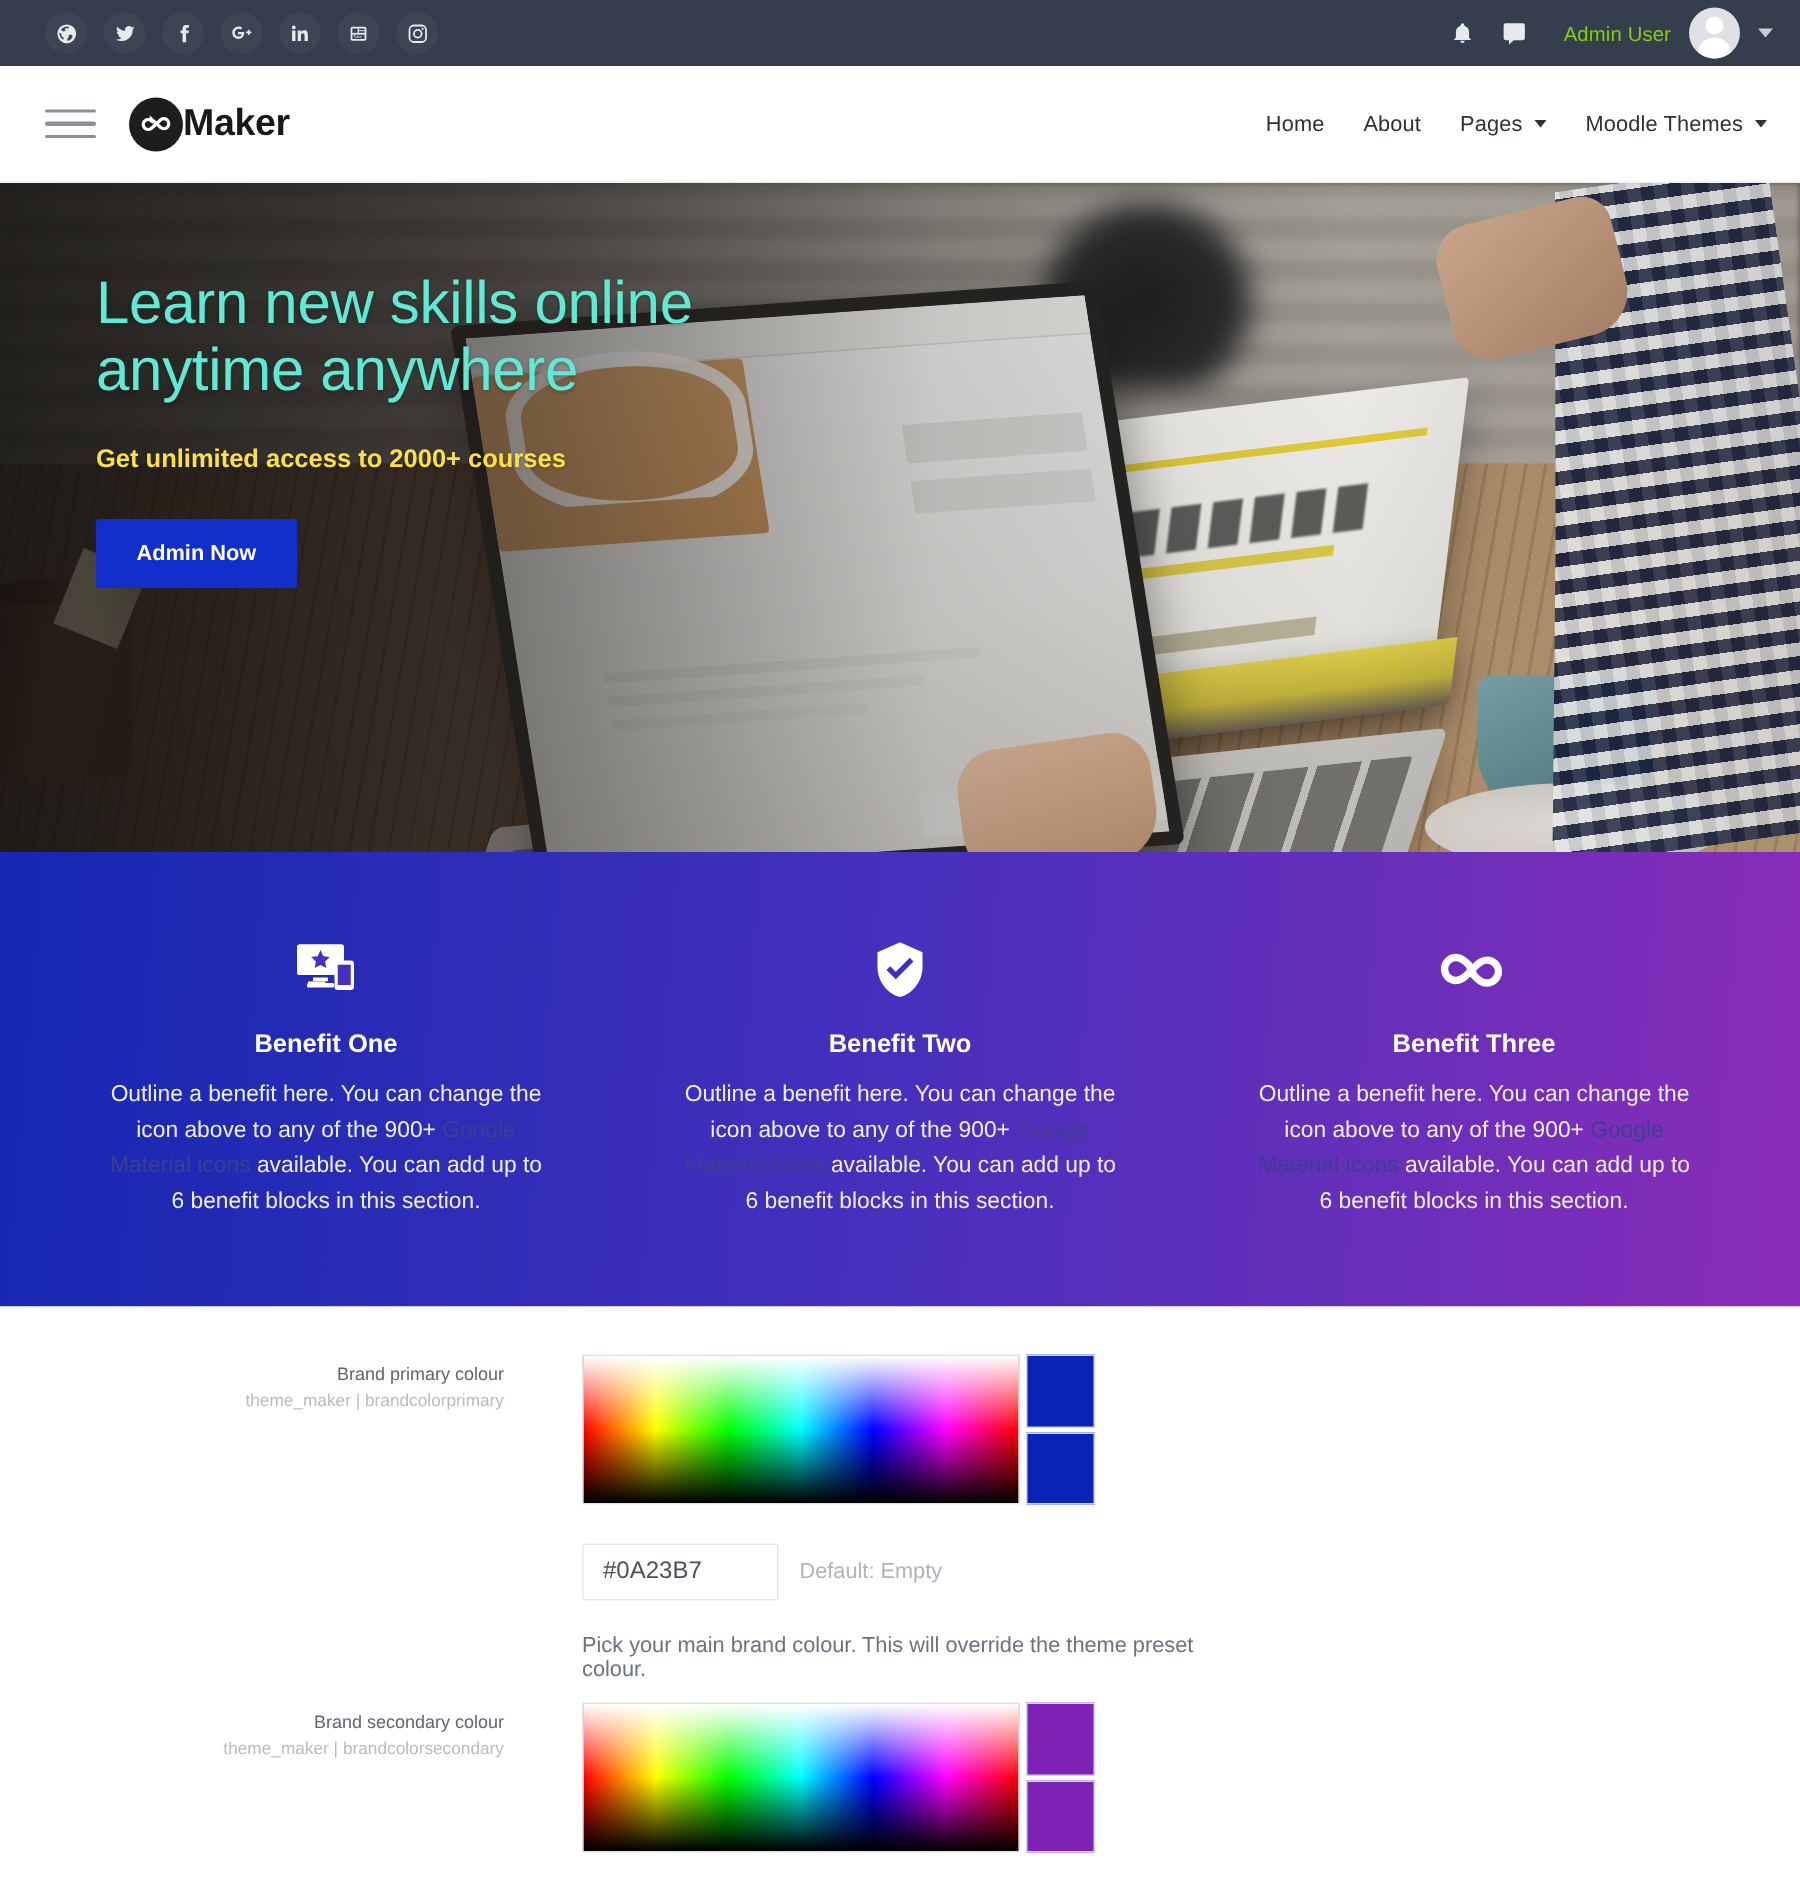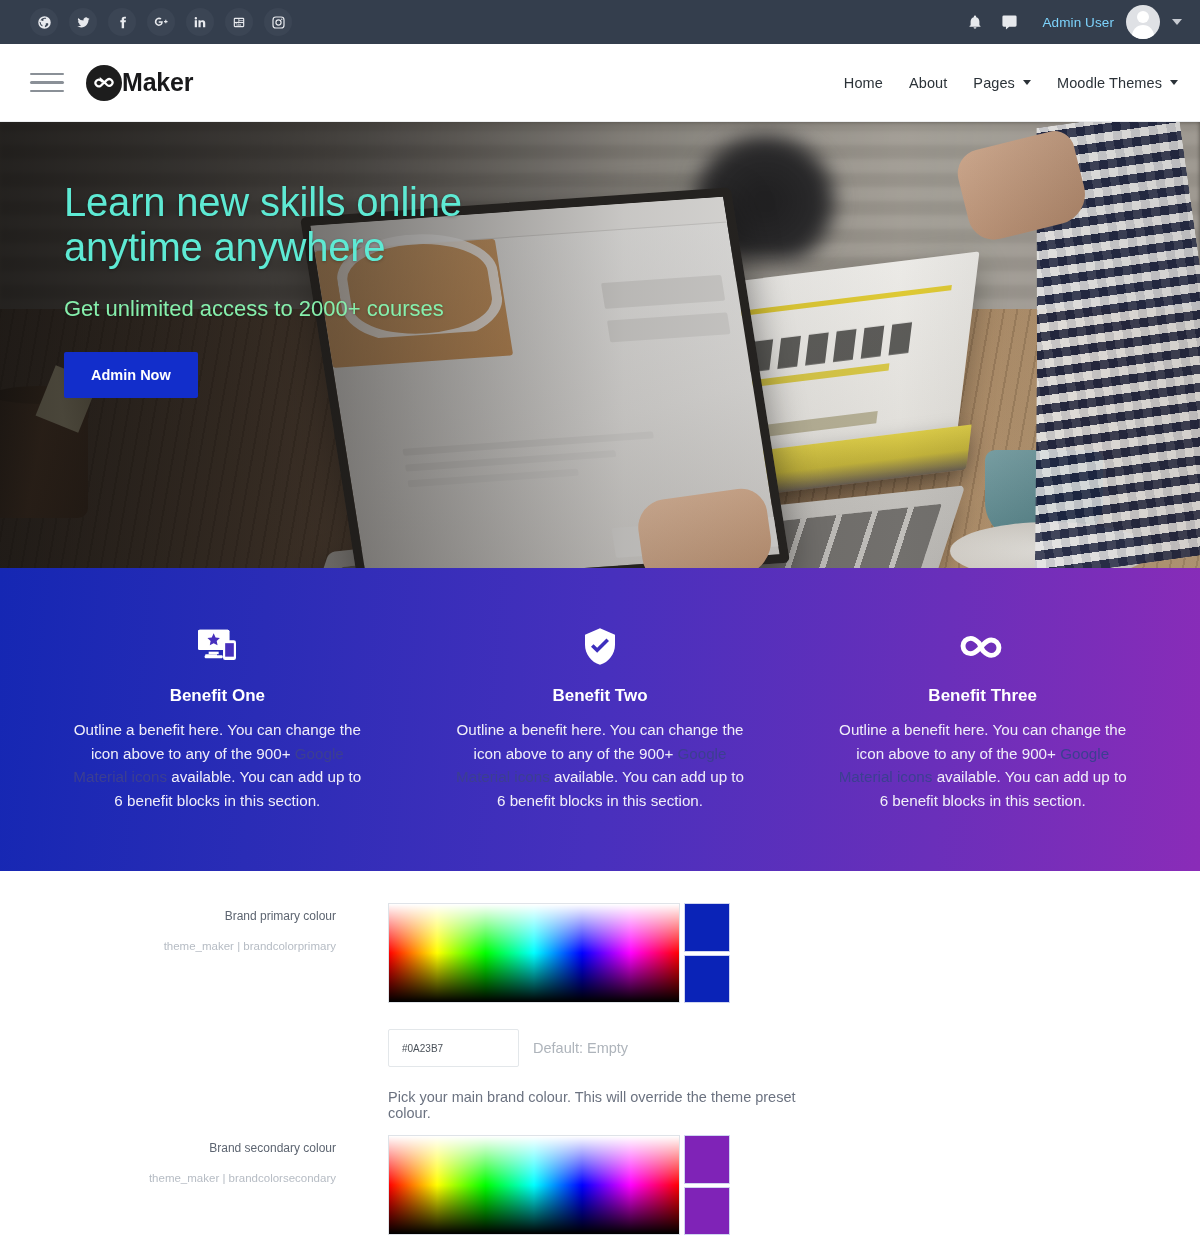--- a/index.html
+++ b/index.html
@@ -27,21 +27,21 @@
     display: flex; align-items: center; justify-content: center;
     color: #e8eaee;
   }
   .social-ico svg { display:block; }
   .topbar-right {
     margin-left: auto;
     display: flex; align-items: center; gap: 0px;
     color: #e7e9ed;
   }
   .tb-icon { width: 34px; height: 34px; display:flex; align-items:center; justify-content:center; color:#e7e9ed; }
-  .admin-name { font-size: 13.5px; color: #7dd3fc; margin: 0 12px 0 16px; letter-spacing: .1px; }
+  .admin-name { font-size: 13.5px; color: #84cc16; margin: 0 12px 0 16px; letter-spacing: .1px; }
   .avatar {
     width: 34px; height: 34px; border-radius: 50%;
     background: #dfe1e5; position: relative; overflow: hidden;
   }
   .avatar::before {
     content: ""; position: absolute; left: 50%; top: 6px;
     width: 12px; height: 12px; border-radius: 50%;
     background: #ffffff; transform: translateX(-50%);
   }
   .avatar::after {
@@ -211,21 +211,21 @@
     position:absolute; inset:0;
     background: linear-gradient(90deg, rgba(22,20,18,.78) 0%, rgba(30,27,24,.55) 28%, rgba(40,36,32,.18) 52%, rgba(40,36,32,.05) 75%, rgba(30,28,25,.18) 100%);
   }
   .hero-inner { position: relative; padding: 58px 0 0 64px; }
   .hero-title {
     font-size: 40px; font-weight: 300; color: #5eead4; line-height: 1.12;
     letter-spacing: -.2px; text-shadow: 0 1px 3px rgba(0,0,0,.25);
     white-space: pre-line;
   }
   .hero-sub {
-    margin-top: 26px; font-size: 22px; color: #86efac; font-weight: 400;
+    margin-top: 26px; font-size: 17px; color: #fde047; font-weight: 700;
     text-shadow: 0 1px 3px rgba(0,0,0,.25);
   }
   .hero-btn {
     margin-top: 30px; display: inline-block;
     background: #122ecb; color: #ffffff; font-weight: bold; font-size: 14.5px;
     padding: 15px 27px; border: none; cursor: pointer; border-radius: 2px;
   }
 
   
   .benefits {
@@ -241,37 +241,37 @@
     margin-top: 12px; font-size: 15.2px; line-height: 1.55; color: #f0eef9;
     max-width: 300px; margin-left: auto; margin-right: auto;
   }
   .benefit-text .lnk { color: #3c3f91; }
 
   
   .settings { padding: 24px 0 0 0; background:#fff; }
   .form-row { display: flex; align-items: flex-start; padding: 8px 0 0 0; }
   .form-label-col { width: 362px; text-align: right; padding-right: 26px; padding-top: 6px; }
   .form-label { font-size: 12px; color: #5d6571; }
-  .form-sublabel { margin-top: 17px; font-size: 11.5px; color: #b6bcc4; }
+  .form-sublabel { margin-top: 5px; font-size: 11.5px; color: #b6bcc4; }
   .form-field-col { width: 440px; padding-left: 26px; }
   .picker-wrap { display: flex; align-items: stretch; }
   .picker-map {
     width: 292px; height: 100px;
     border: 1px solid #dfe3e8;
     background:
       linear-gradient(to bottom, rgba(255,255,255,1) 0%, rgba(255,255,255,0) 50%, rgba(0,0,0,0) 50%, rgba(0,0,0,1) 100%),
       linear-gradient(to right,
         #ff0000 0%, #ffff00 16.6%, #00ff00 33.3%, #00ffff 50%, #0000ff 66.6%, #ff00ff 83.3%, #ff0000 100%);
   }
   .picker-swatches { margin-left: 4px; display:flex; flex-direction: column; gap: 3px; }
   .swatch { width: 46px; height: 48.5px; border: 1px solid #cfd5f0; }
   .hex-row { margin-top: 26px; display: flex; align-items: center; }
   .hex-input {
     width: 131px; height: 38px; border: 1px solid #e3e7ea; border-radius: 2px;
-    font-size: 10px; color: #4a5159; padding: 0 13px;
+    font-size: 16px; color: #4a5159; padding: 0 13px;
     font-family: "Liberation Sans", sans-serif; background: #fff;
   }
   .hex-default { margin-left: 14px; font-size: 14.5px; color: #aeb4bb; }
   .form-help { margin-top: 22px; font-size: 14.5px; color: #6b7280; }
 </style>
 </head>
 <body>
 
 <div class="topbar">
   <div class="social-list">

